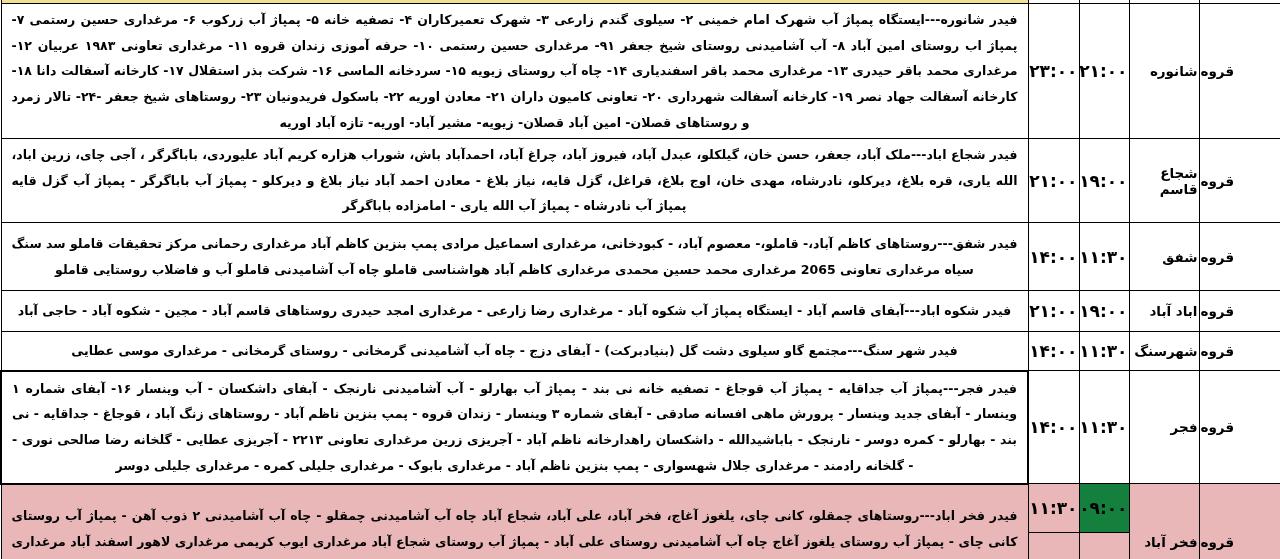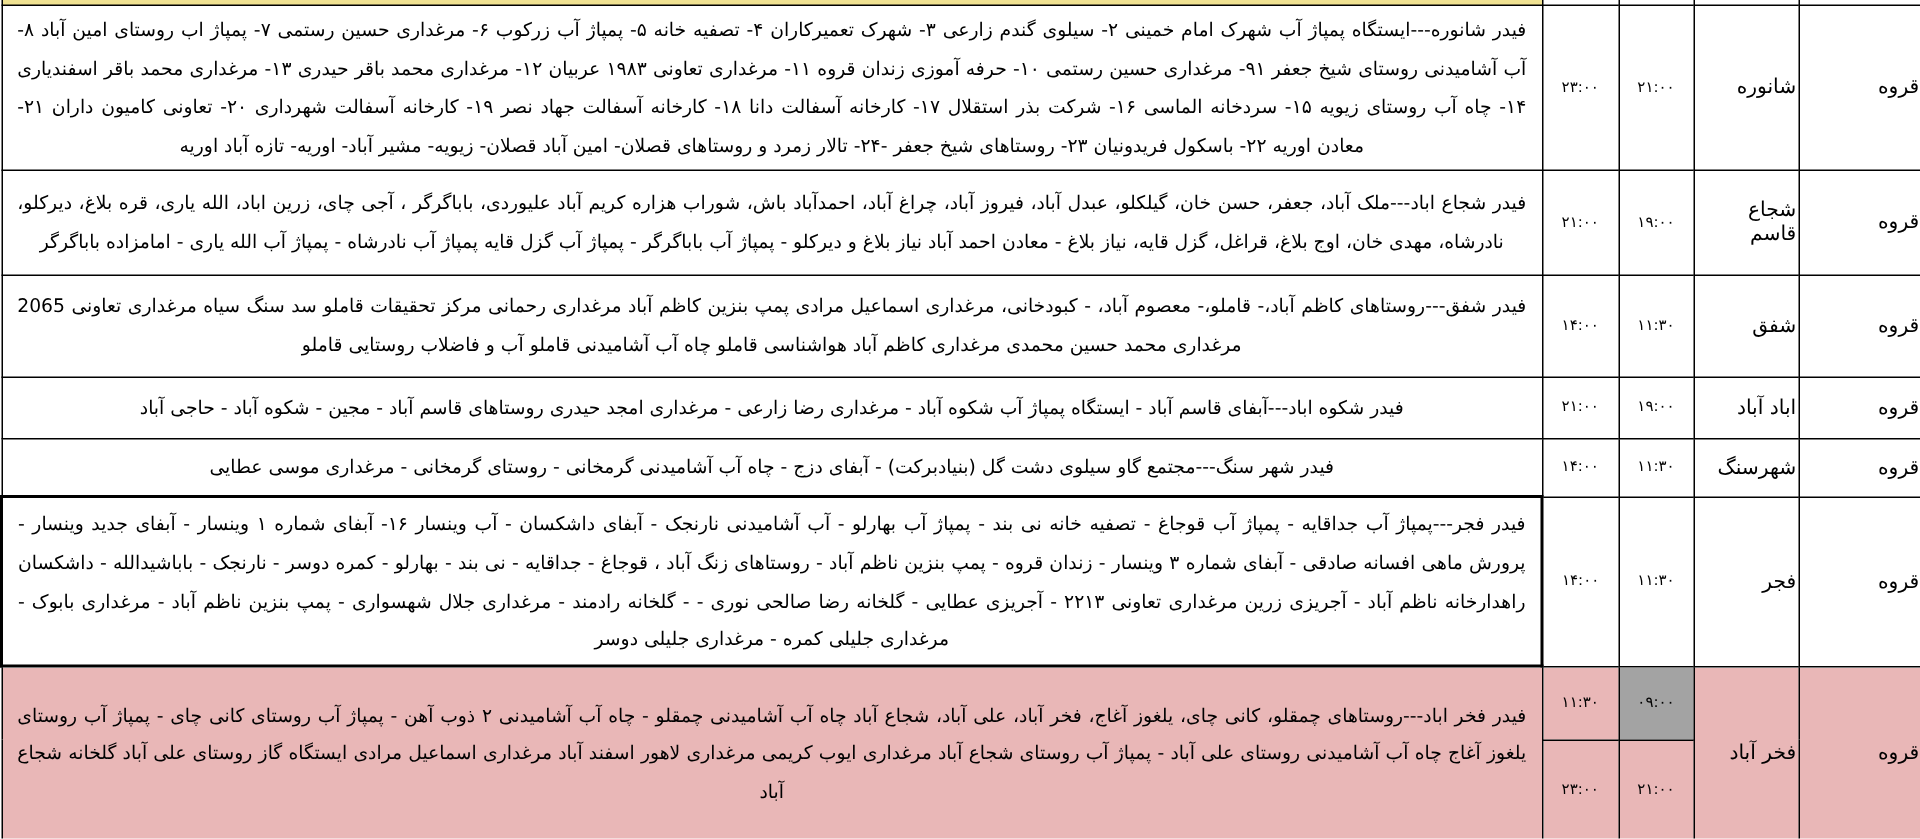--- a/index.html
+++ b/index.html
@@ -4,28 +4,28 @@
 <style>
   html,body{margin:0;padding:0;}
   body{
     width:1280px;height:559px;overflow:hidden;background:#ffffff;
     font-family:"DejaVu Sans", sans-serif;color:#000;
   }
   table.schedule{
     border-collapse:collapse;table-layout:fixed;width:1280px;direction:rtl;
   }
   td{
-    border:1px solid #000;font-weight:normal;vertical-align:middle;
+    border:1px solid #000;font-weight:bold;vertical-align:middle;
     overflow:hidden;
   }
   tr.top-strip td{height:3px;padding:0;border-top:none;}
   td.strip-desc{background:#f0e292;}
-  td.city{font-size:13.5px;text-align:right;}
+  td.city{font-size:13.5px;text-align:left;}
   td.name{font-size:13.5px;text-align:right;}
-  td.time{font-size:10px;text-align:center;letter-spacing:0.5px;}
+  td.time{font-size:17px;text-align:center;letter-spacing:0.5px;}
   td.desc{
     font-size:12.5px;line-height:2.05;
     text-align:justify;text-align-last:center;
     padding:3px 10px;
   }
   td.desc-boxed{border:2.5px solid #000;}
   tr.row-highlight td{background:#e9b7b7;}
 </style>
 </head>
 <body>
@@ -92,21 +92,21 @@
     <td class="city">قروه</td>
     <td class="name">فجر</td>
     <td class="time">۱۱:۳۰</td>
     <td class="time">۱۴:۰۰</td>
     <td class="desc desc-boxed">فیدر فجر---پمپاژ آب جداقایه - پمپاژ آب قوجاغ - تصفیه خانه نی بند - پمپاژ آب بهارلو - آب آشامیدنی نارنجک - آبفای داشکسان - آب وینسار   ۱۶- آبفای شماره ۱ وینسار - آبفای جدید وینسار - پرورش ماهی افسانه صادقی - آبفای شماره ۳ وینسار - زندان قروه - پمپ بنزین ناظم آباد - روستاهای زنگ آباد ، قوجاغ - جداقایه - نی بند - بهارلو - کمره دوسر - نارنجک - باباشیدالله - داشکسان راهدارخانه ناظم آباد - آجریزی زرین   مرغداری تعاونی ۲۲۱۳ - آجریزی عطایی - گلخانه رضا صالحی نوری - - گلخانه رادمند - مرغداری جلال شهسواری - پمپ بنزین ناظم آباد - مرغداری بابوک - مرغداری جلیلی کمره - مرغداری جلیلی دوسر</td>
   </tr>
 
   <tr class="row-highlight" style="height:49px">
     <td class="city" rowspan="2" style="background: rgb(233, 183, 183);">قروه</td>
     <td class="name" rowspan="2" style="background: rgb(233, 183, 183);">فخر آباد</td>
-    <td class="time" style="background: #a3a3a3;">۰۹:۰۰</td>
+    <td class="time" style="background: #15803d;">۰۹:۰۰</td>
     <td class="time" style="background: rgb(233, 183, 183);">۱۱:۳۰</td>
     <td class="desc" rowspan="2" style="background: rgb(233, 183, 183);">فیدر فخر اباد---روستاهای چمقلو، کانی چای، یلغوز آغاج، فخر آباد، علی آباد، شجاع آباد چاه آب آشامیدنی چمقلو - چاه آب آشامیدنی ۲ ذوب آهن - پمپاژ آب روستای کانی چای - پمپاژ آب روستای یلغوز آغاج     چاه آب آشامیدنی روستای علی آباد - پمپاژ آب روستای شجاع آباد   مرغداری ایوب کریمی   مرغداری لاهور اسفند آباد   مرغداری اسماعیل مرادی   ایستگاه گاز روستای علی آباد   گلخانه شجاع آباد</td>
   </tr>
   <tr class="row-highlight" style="height:67px">
     <td class="time" style="background: rgb(233, 183, 183);">۲۱:۰۰</td>
     <td class="time" style="background: rgb(233, 183, 183);">۲۳:۰۰</td>
   </tr>
 </tbody>
   </table>
 

